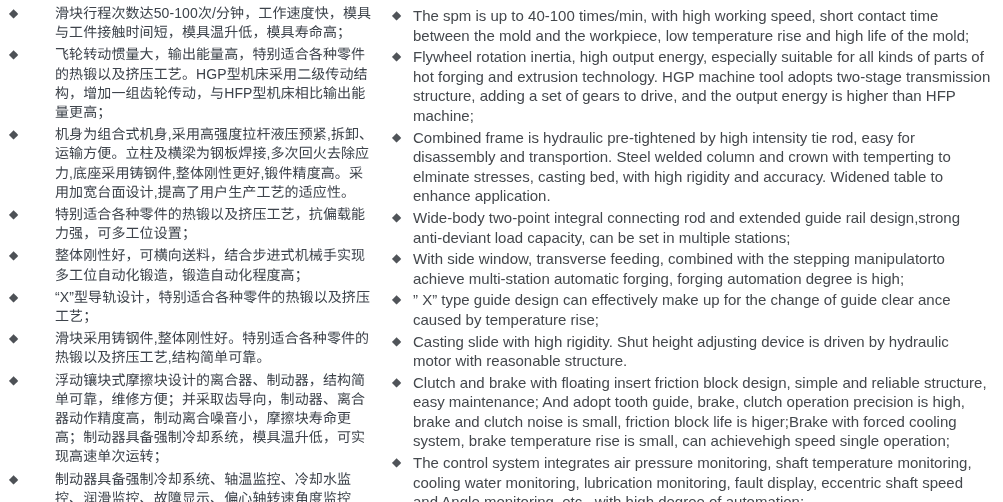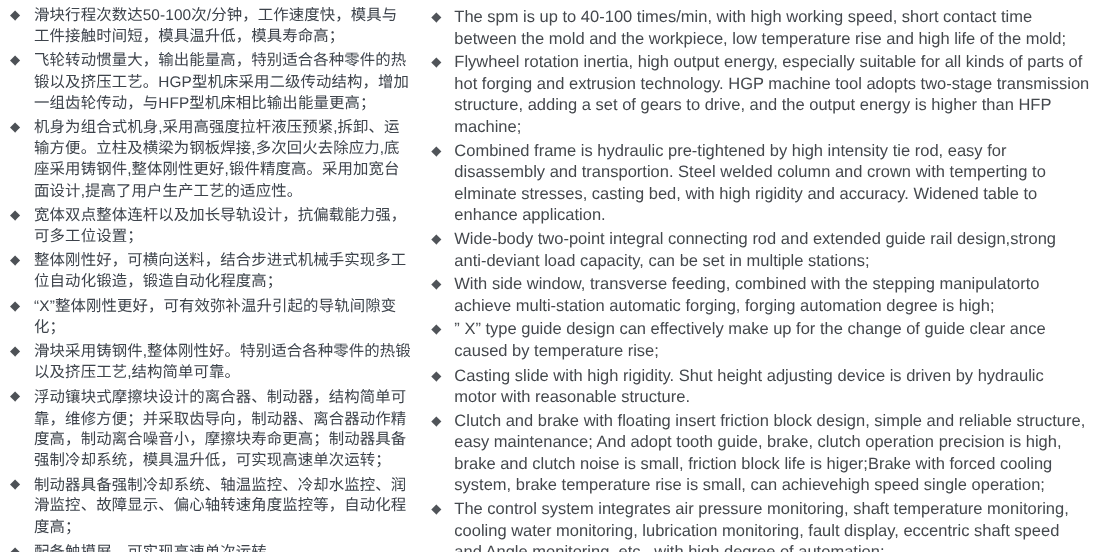--- a/index.html
+++ b/index.html
@@ -57,20 +57,21 @@
     width: 21px;
     padding-left: 4px;
     color: #505459;
   }
   .txt {
     flex: 1 1 auto;
     padding-right: 2px;
   }
   .col-zh .txt {
     letter-spacing: 0.1px;
+    margin-left: 24px;
   }
 </style>
 </head>
 <body>
 
 <div class="sheet">
 
   <section class="col col-zh" lang="zh-CN">
     <div class="item">
       <span class="bullet">◆</span>
@@ -79,29 +80,29 @@
     <div class="item">
       <span class="bullet">◆</span>
       <span class="txt">飞轮转动惯量大，输出能量高，特别适合各种零件的热锻以及挤压工艺。HGP型机床采用二级传动结构，增加一组齿轮传动，与HFP型机床相比输出能量更高；</span>
     </div>
     <div class="item">
       <span class="bullet">◆</span>
       <span class="txt">机身为组合式机身,采用高强度拉杆液压预紧,拆卸、运输方便。立柱及横梁为钢板焊接,多次回火去除应力,底座采用铸钢件,整体刚性更好,锻件精度高。采用加宽台面设计,提高了用户生产工艺的适应性。</span>
     </div>
     <div class="item">
       <span class="bullet">◆</span>
-      <span class="txt">宽体双点整体连杆以及加长导轨设计，抗偏载能力强，可多工位设置；</span>
+      <span class="txt">特别适合各种零件的热锻以及挤压工艺，抗偏载能力强，可多工位设置；</span>
     </div>
     <div class="item">
       <span class="bullet">◆</span>
       <span class="txt">整体刚性好，可横向送料，结合步进式机械手实现多工位自动化锻造，锻造自动化程度高；</span>
     </div>
     <div class="item">
       <span class="bullet">◆</span>
-      <span class="txt">“X”整体刚性更好，可有效弥补温升引起的导轨间隙变化；</span>
+      <span class="txt">“X”型导轨设计，特别适合各种零件的热锻以及挤压工艺；</span>
     </div>
     <div class="item">
       <span class="bullet">◆</span>
       <span class="txt">滑块采用铸钢件,整体刚性好。特别适合各种零件的热锻以及挤压工艺,结构简单可靠。</span>
     </div>
     <div class="item">
       <span class="bullet">◆</span>
       <span class="txt">浮动镶块式摩擦块设计的离合器、制动器，结构简单可靠，维修方便；并采取齿导向，制动器、离合器动作精度高，制动离合噪音小，摩擦块寿命更高；制动器具备强制冷却系统，模具温升低，可实现高速单次运转；</span>
     </div>
     <div class="item">

